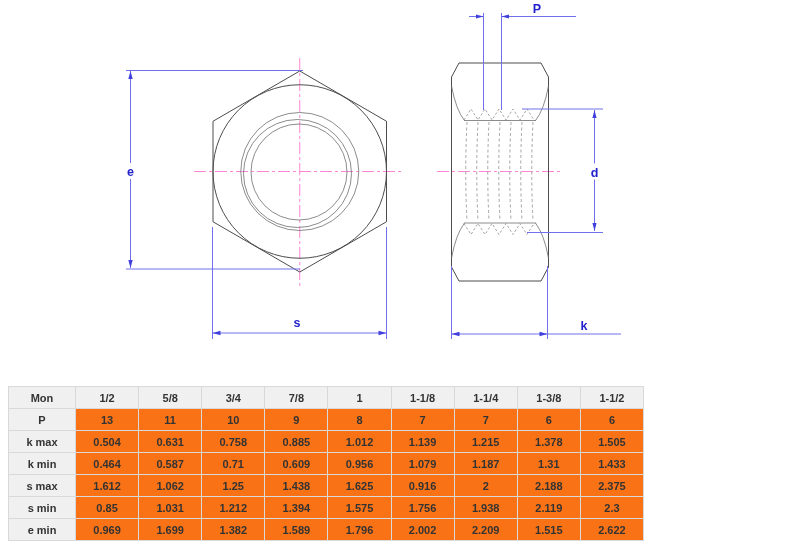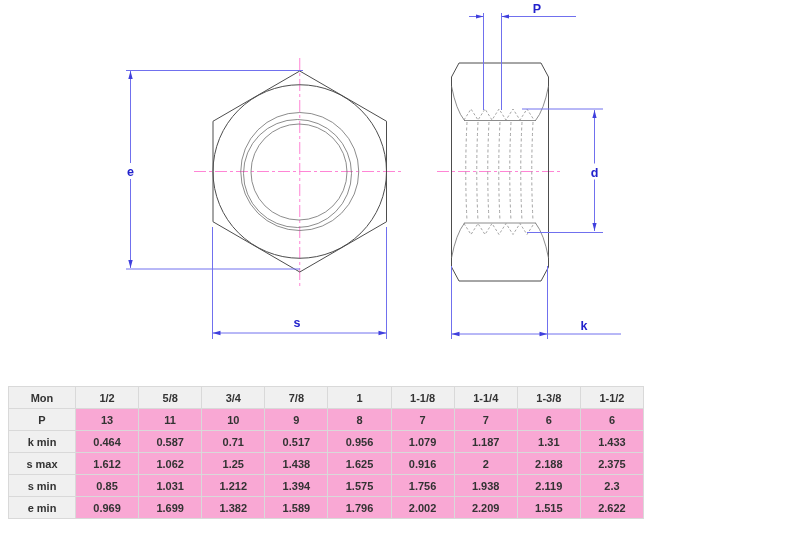--- a/index.html
+++ b/index.html
@@ -15,21 +15,21 @@
   .arrow{fill:#4040dd;stroke:none;}
   .dim-label{font:bold 12.5px "Liberation Sans",sans-serif;fill:#2222cc;}
   .mask{fill:#ffffff;stroke:none;}
 
   table.spec{position:absolute;left:8px;top:386px;width:636px;border-collapse:collapse;
              table-layout:fixed;background:#fff;}
   table.spec th,table.spec td{border:1px solid #d9d9d9;height:21px;padding:0;
              text-align:center;vertical-align:middle;font-size:11px;color:#333;}
   table.spec thead th{background:#f0f0f0;font-weight:bold;}
   table.spec tbody th{background:#f0f0f0;font-weight:bold;}
-  table.spec td{background:#f9a8d4;font-weight:600;}
+  table.spec td{background:#f97316;font-weight:600;}
 </style>
 </head>
 <body>
 
 <div class="stage">
 
   <svg width="800" height="380" viewBox="0 0 800 380">
 
     <g>
 
@@ -156,25 +156,37 @@
           <td>11</td>
           <td>10</td>
           <td>9</td>
           <td>8</td>
           <td>7</td>
           <td>7</td>
           <td>6</td>
           <td>6</td>
         </tr>
         <tr>
+          <th>k max</th>
+          <td>0.504</td>
+          <td>0.631</td>
+          <td>0.758</td>
+          <td>0.885</td>
+          <td>1.012</td>
+          <td>1.139</td>
+          <td>1.215</td>
+          <td>1.378</td>
+          <td>1.505</td>
+        </tr>
+        <tr>
           <th>k min</th>
           <td>0.464</td>
           <td>0.587</td>
           <td>0.71</td>
-          <td>0.517</td>
+          <td>0.609</td>
           <td>0.956</td>
           <td>1.079</td>
           <td>1.187</td>
           <td>1.31</td>
           <td>1.433</td>
         </tr>
         <tr>
           <th>s max</th>
           <td>1.612</td>
           <td>1.062</td>

